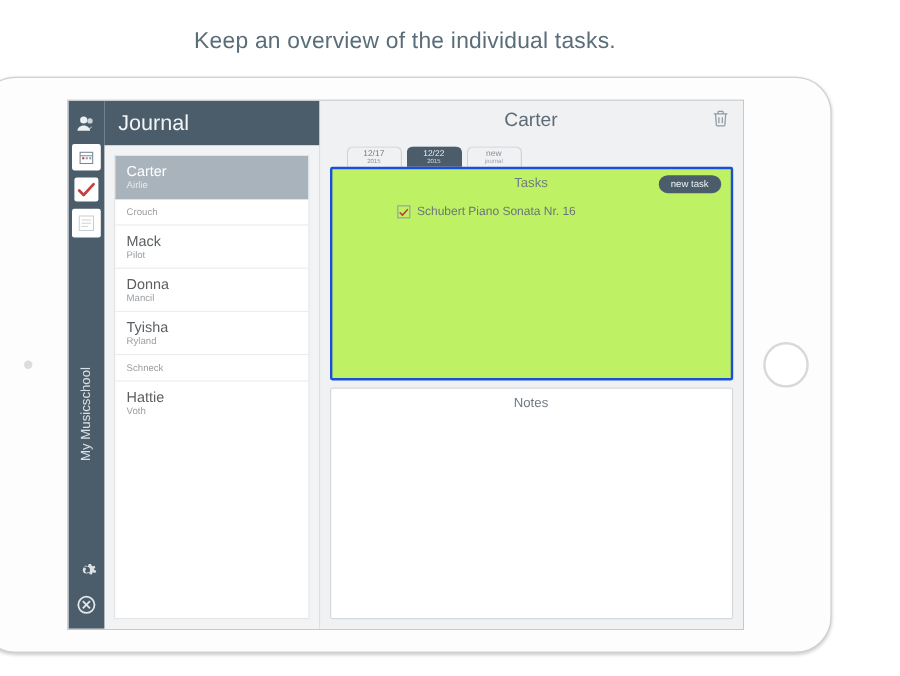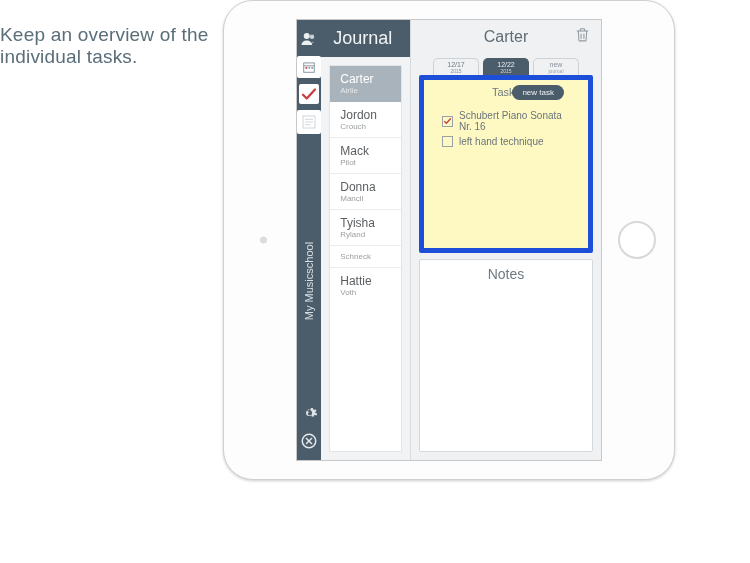--- a/index.html
+++ b/index.html
@@ -1,17 +1,17 @@
 <!DOCTYPE html>
 <html><head>
 <meta charset="utf-8">
 <style>
   * { box-sizing: border-box; margin: 0; padding: 0; }
   html, body { width: 750px; height: 563px; font-family: -apple-system, "Helvetica Neue", Arial, sans-serif; background: #ffffff; }
-  .page { width: 675px; height: 563px; display: flex; flex-direction: row; }
+  .page { width: 675px; height: 563px; display: flex; flex-direction: column; align-items: center; }
   .tagline { font-size: 19px; font-weight: 300; color: #5a6e7a; margin-top: 24px; margin-bottom: 18px; letter-spacing: 0.2px; }
 
   
   .device-frame { position: relative; width: 710px; height: 480px; background: #fdfdfd; border-radius: 30px; border: 1px solid #d0d0d0; box-shadow: 0 1px 3px rgba(0,0,0,0.2); }
   .camera-dot { position: absolute; left: 36px; top: 50%; width: 7px; height: 7px; border-radius: 50%; background: #dcdcdc; transform: translateY(-50%); }
   .home-button { position: absolute; right: 18px; top: 50%; width: 38px; height: 38px; border-radius: 50%; border: 2px solid #d8d8d8; transform: translateY(-50%); background: #fff; }
 
   
   .screen { position: absolute; left: 72px; right: 72px; top: 18px; bottom: 18px; background: #ffffff; border: 1px solid #c8c8c8; display: flex; overflow: hidden; }
 
@@ -47,32 +47,32 @@
   .detail-title { font-size:16px; font-weight:300; color:#5f6c75; }
   .trash { position:absolute; right:10px; top:6px; color:#8f9aa2; cursor:pointer;}
   .trash svg{width:17px;height:17px;}
 
   .tabs-row { display:flex; gap:4px; align-items:flex-end; padding:0 22px; margin-top:1px; height:20px; }
   .date-tab { border:1px solid #cfd2d4; border-bottom:none; border-radius:5px 5px 0 0; min-width:46px; text-align:center; padding:2px 6px 1px 6px; font-size:7px; line-height:7px; color:#6c7880; background:#f0f1f2; cursor:pointer;}
   .date-tab.active { background:#4b5d6a; color:#f0f2f4; border-color:#4b5d6a;}
   .date-tab .y { font-size:5px; display:block; line-height:6px; opacity:0.8;}
   .date-tab.new { color:#8892a0;}
 
-  .tasks-card { margin:0 8px 6px 8px; background:#fef9c3; border:5px solid #1d4ed8; border-radius:2px; flex:0 0 178px; display:flex; flex-direction:column;}
+  .tasks-card { margin:0 8px 6px 8px; background:#bef264; border:2px solid #1d4ed8; border-radius:2px; flex:0 0 178px; display:flex; flex-direction:column;}
   .tasks-card-header { display:flex; align-items:center; justify-content:center; position:relative; padding:6px 8px 4px 8px;}
   .tasks-card-title { font-size:11px; color:#6f7a82; font-weight:300;}
-  .new-task-btn { position:absolute; right:24px; top:5px; background:#4b5d6a; color:#eef1f3; font-size:8px; padding:3px 10px; border-radius:9px; cursor:pointer;}
+  .new-task-btn { position:absolute; right:8px; top:5px; background:#4b5d6a; color:#eef1f3; font-size:8px; padding:3px 10px; border-radius:9px; cursor:pointer;}
   .task-list { padding:6px 18px; }
-  .task-row { display:flex; align-items:center; gap:6px; padding:2px 0;}
+  .task-row { display:flex; align-items:center; gap:6px; padding:2px 0;margin-left:36px;}
   .task-check { width:11px; height:11px; border:1px solid #9aa1a7; display:flex; align-items:center; justify-content:center; flex:0 0 11px;}
   .task-check.checked svg { stroke:#c63f3f; }
   .task-label { font-size:10px; color:#6b747b; font-weight:300;}
 
   .notes-card { margin:0 8px 8px 8px; background:#ffffff; border:1px solid #d6d9db; border-radius:2px; flex:1; display:flex; flex-direction:column;}
-  .notes-title { text-align:center; font-size:14px; color:#6f7a82; font-weight:300; padding:6px;}
+  .notes-title { text-align:center; font-size:11px; color:#6f7a82; font-weight:300; padding:6px;}
 
 </style>
 </head>
 <body>
 
 <div class="page">
   <div class="tagline">Keep an overview of the individual tasks.</div>
 
   <div class="device-frame">
     <div class="camera-dot"></div>
@@ -132,21 +132,20 @@
 
       <div class="journal-col">
         <div class="journal-header">Journal</div>
         <div class="journal-panel">
           <div class="student-list">
             <div class="student-item active">
               <div class="first">Carter</div>
               <div class="last">Airlie</div>
             </div>
             <div class="student-item">
-              <div class="first">Jordon</div>
               <div class="last">Crouch</div>
             </div>
             <div class="student-item">
               <div class="first">Mack</div>
               <div class="last">Pilot</div>
             </div>
             <div class="student-item">
               <div class="first">Donna</div>
               <div class="last">Mancil</div>
             </div>
@@ -201,24 +200,20 @@
           </div>
           <div class="task-list">
             <div class="task-row">
               <div class="task-check checked">
                 <svg viewBox="0 0 24 24" width="10" height="10" fill="none" stroke-width="3.5" stroke-linecap="round" stroke-linejoin="round">
                     <polyline points="4 13 9 18 20 6"></polyline>
                   </svg>
               </div>
               <div class="task-label">Schubert Piano Sonata Nr. 16</div>
             </div>
-            <div class="task-row">
-              <div class="task-check"></div>
-              <div class="task-label">left hand technique</div>
-            </div>
           </div>
         </div>
 
         <div class="notes-card">
           <div class="notes-title">Notes</div>
         </div>
       </div>
 
     </div>
   </div>

